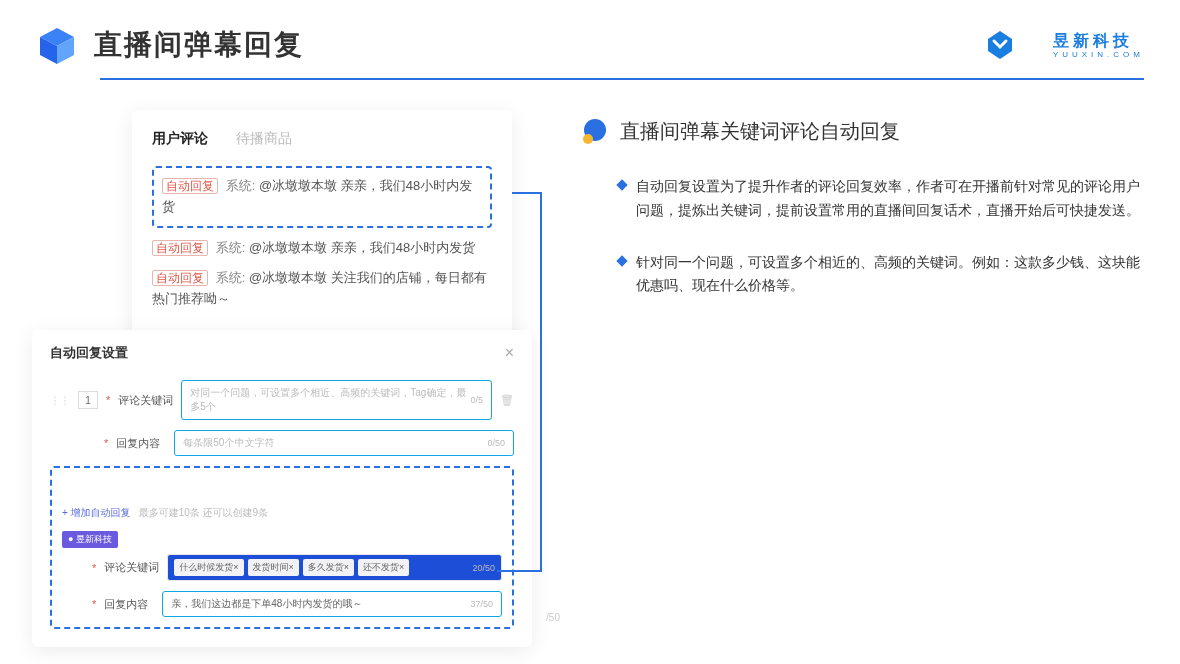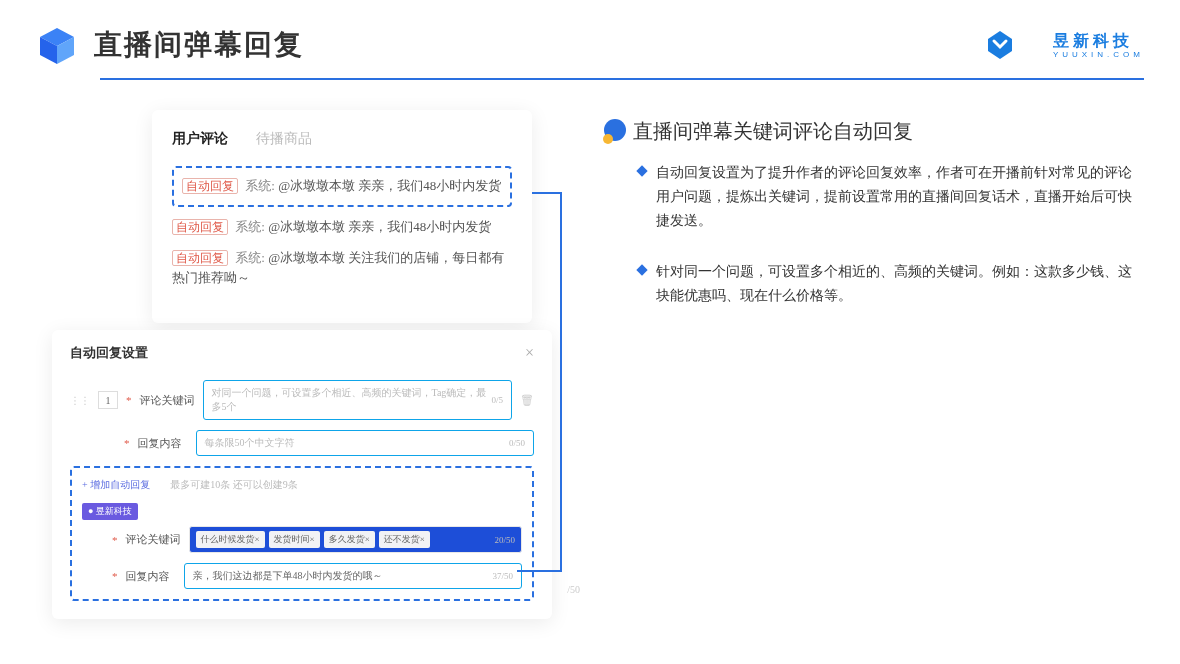--- a/index.html
+++ b/index.html
@@ -58,23 +58,22 @@
       letter-spacing: 4px;
       color: #1a7de0;
     }
     .divider-line {
       height: 2px;
       background: #2a70e0;
       margin: 12px 36px 0 100px;
     }
     .content {
       display: flex;
-      padding: 30px 36px 0 52px;
+      padding: 30px 36px 0 32px;
       gap: 30px;
-      font-family: Liberation Serif, serif;
     }
     .left-stack {
       position: relative;
       width: 520px;
       height: 480px;
     }
     .card {
       position: absolute;
       background: #fff;
       border-radius: 6px;
@@ -167,21 +166,22 @@
       border-radius: 4px;
       padding: 10px;
       margin-top: 6px;
     }
     .add-link {
       color: #5a6be0;
       font-size: 10px;
       margin-bottom: 8px;
       display: flex;
       align-items: flex-end;
-      gap: 20px;
+      gap: 8px;
+      margin-top: 28px;
     }
     .add-link .hint { color: #bbb; }
     .badge-purple {
       background: #6a5ae0;
       color: #fff;
       font-size: 9px;
       padding: 2px 6px;
       border-radius: 2px;
       display: inline-block;
       margin-bottom: 6px;
@@ -236,22 +236,22 @@
       height: 2px;
       background: #2a70e0;
     }
     .right-col {
       flex: 1;
       padding-top: 8px;
     }
     .feature-head {
       display: flex;
       align-items: center;
-      gap: 5px;
-      margin-bottom: 16px;
+      gap: 12px;
+      margin-bottom: 30px;
     }
     .circle-icon {
       position: relative;
       width: 26px;
       height: 26px;
     }
     .feature-title {
       font-size: 20px;
       font-weight: 500;
       color: #333;

